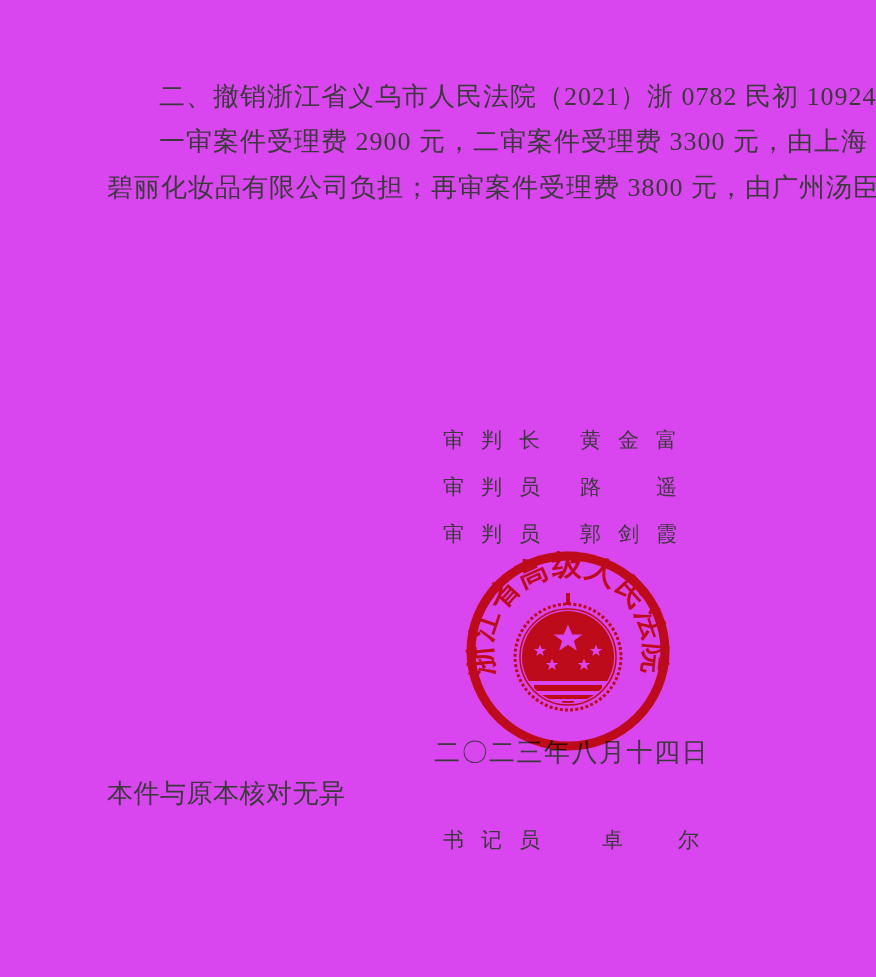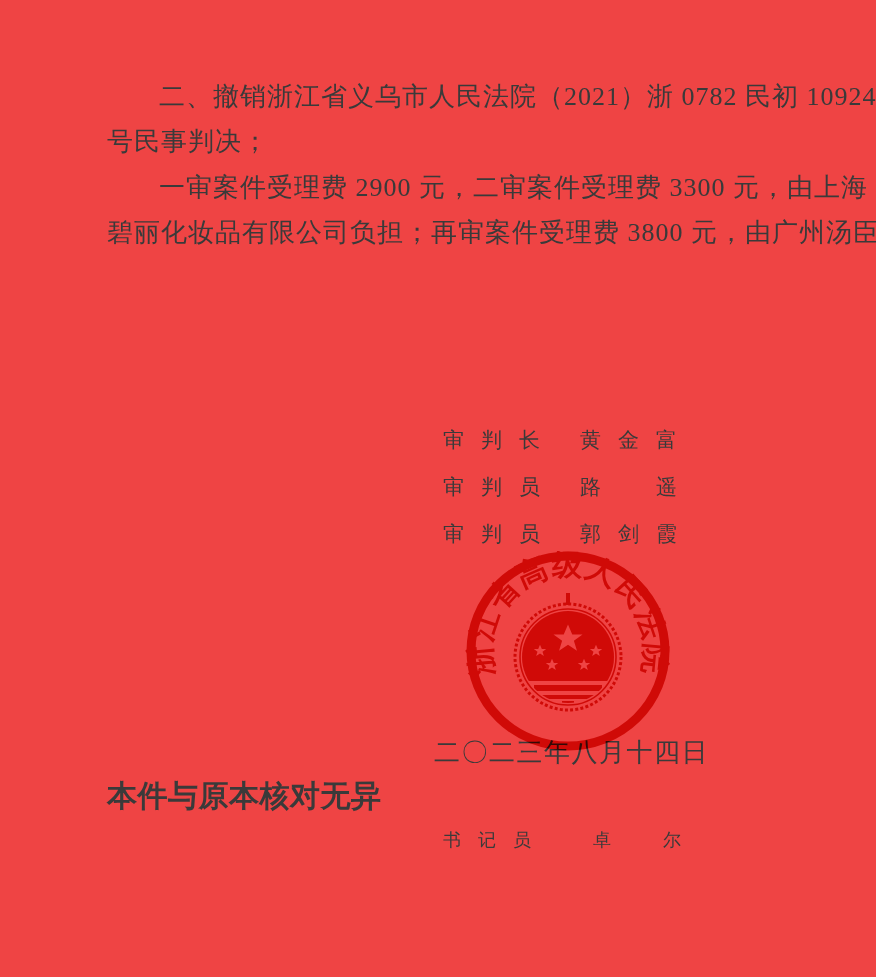--- a/index.html
+++ b/index.html
@@ -1,21 +1,21 @@
 <!DOCTYPE html>
 <html><head>
 <meta charset="utf-8">
 <style>
   * { margin: 0; padding: 0; box-sizing: border-box; }
   html, body { background: #ffffff; }
   .page {
     position: relative;
     width: 876px;
     height: 977px;
-    background: #ef4444;
+    background: #d946ef;
     overflow: hidden;
     font-family: "Liberation Serif", "DejaVu Serif", serif;
     color: #3a3a3a;
   }
   
   .body-block {
     position: absolute;
     left: 107px;
     top: 74px;
     width: 700px;
@@ -48,32 +48,31 @@
     white-space: nowrap;
     z-index: 1;
     text-align: right;
   }
 
   
   .verify-note {
     position: absolute;
     left: 107px;
     top: 776px;
-    font-size: 30px;
+    font-size: 26px;
     letter-spacing: 0.5px;
     white-space: nowrap;
-    font-weight: bold;
   }
 
   
   .clerk-block {
     position: absolute;
     left: 443px;
     top: 817px;
-    font-size: 18px;
+    font-size: 21px;
     line-height: 47px;
     white-space: nowrap;
   }
   .clerk-block .sig-name { margin-left: 45px; }
 
   
   .seal {
     position: absolute;
     left: 462px;
     top: 551px;
@@ -88,21 +87,20 @@
     font-weight: bold;
   }
 </style>
 </head>
 <body>
 
 <div class="page">
 
   <div class="body-block">
       <div class="line indent">二、撤销浙江省义乌市人民法院（2021）浙 0782 民初 10924</div>
-      <div class="line">号民事判决；</div>
       <div class="line indent">一审案件受理费 2900 元，二审案件受理费 3300 元，由上海</div>
       <div class="line">碧丽化妆品有限公司负担；再审案件受理费 3800 元，由广州汤臣</div>
     </div>
 
   <div class="judges-block">
       <div class="sig-row"><span class="sig-role">审判长</span><span class="sig-name">黄金富</span></div>
       <div class="sig-row"><span class="sig-role">审判员</span><span class="sig-name">路　遥</span></div>
       <div class="sig-row"><span class="sig-role">审判员</span><span class="sig-name">郭剑霞</span></div>
     </div>
 

